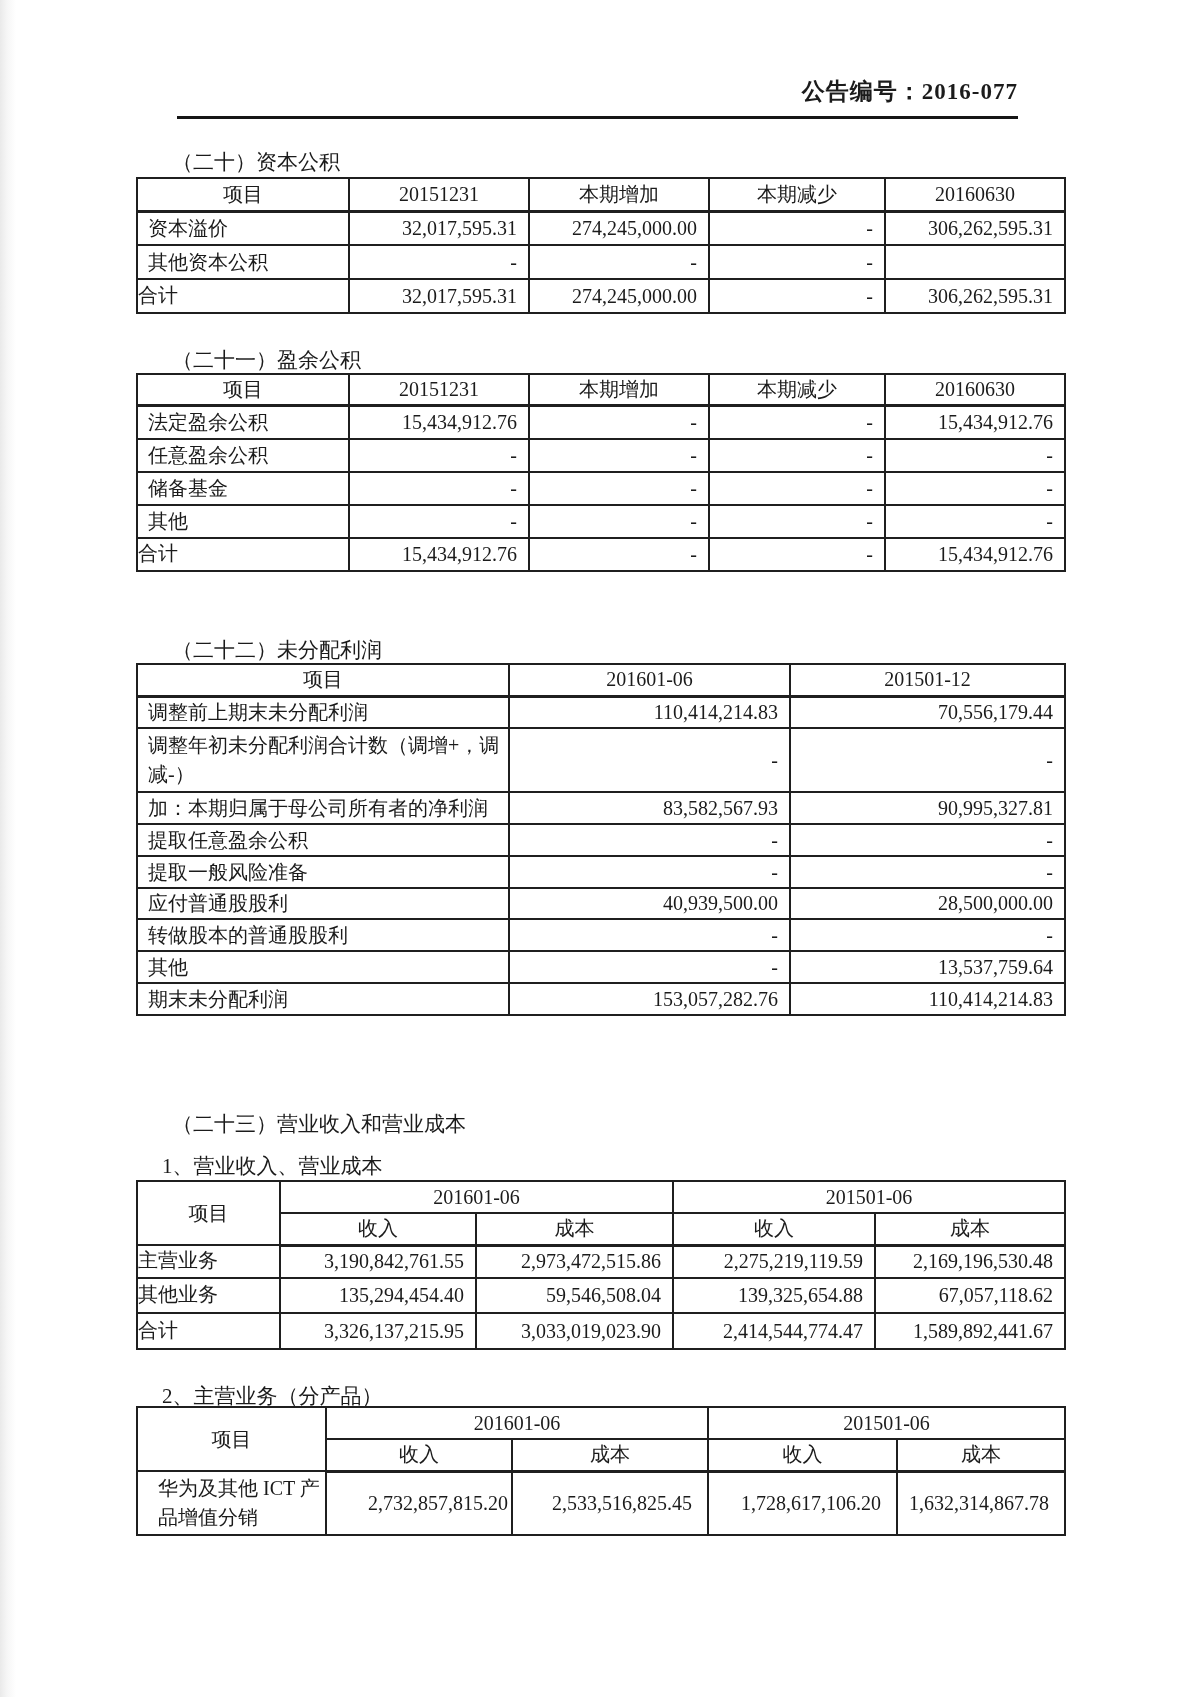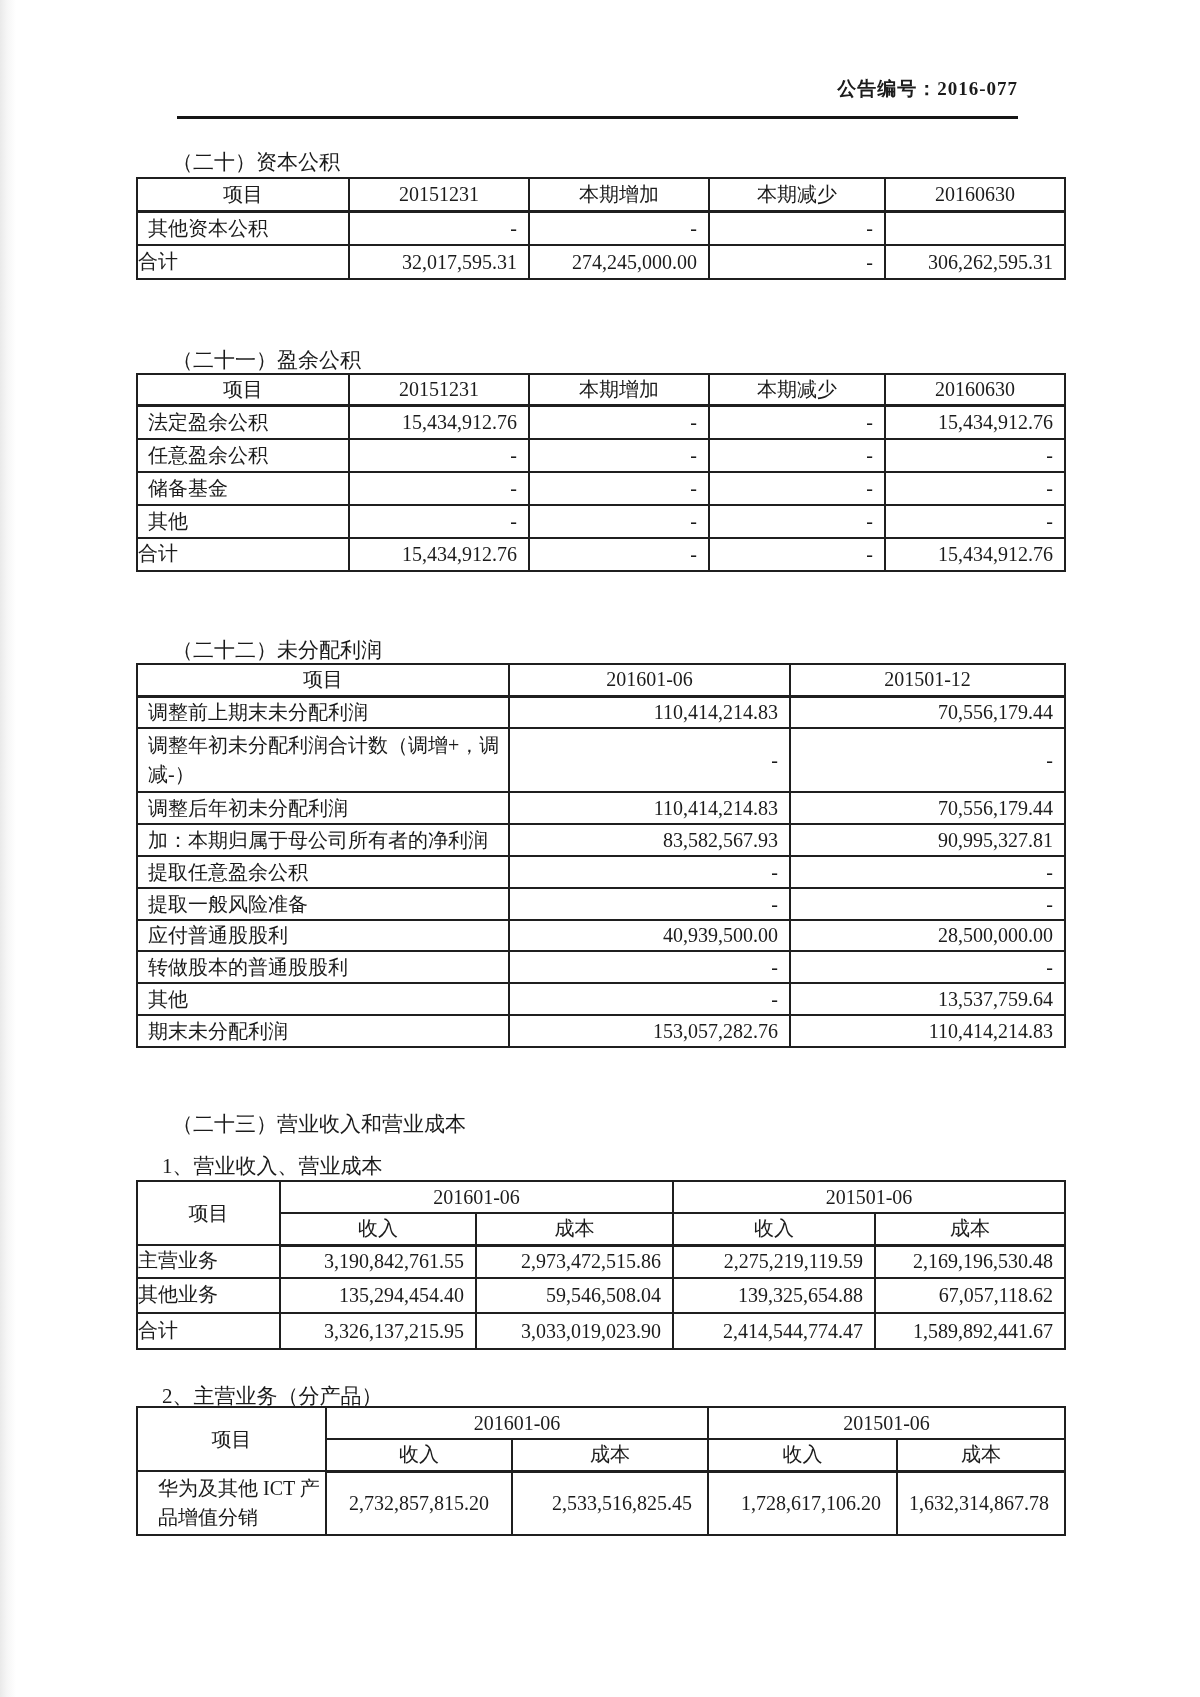--- a/index.html
+++ b/index.html
@@ -14,21 +14,21 @@
     overflow: hidden;
   }
   .abs { position: absolute; }
   .scan-edge {
     left: 0; top: 0; width: 16px; height: 1697px;
     background: linear-gradient(90deg, #d8d8d8 0%, #efefef 45%, #ffffff 100%);
     opacity: .55;
   }
   .doc-no {
     top: 76px; right: 182px;
-    font-size: 19px; font-weight: bold; letter-spacing: 1px;
+    font-size: 23px; font-weight: bold; letter-spacing: 1px;
     white-space: nowrap;
   }
   .rule {
     top: 116px; left: 177px; width: 841px; height: 3px;
     background: #151515;
   }
   .sec-title { font-size: 21px; white-space: nowrap; }
 
   table.tbl {
     position: absolute; left: 136px;
@@ -66,20 +66,27 @@
     </colgroup>
   <tbody>
       <tr class="hrow" style="height:33px">
     <th>项目</th>
     <th>20151231</th>
     <th>本期增加</th>
     <th>本期减少</th>
     <th>20160630</th>
   </tr>
   <tr style="height:34px">
+    <td class="al">资本溢价</td>
+    <td class="ar">32,017,595.31</td>
+    <td class="ar">274,245,000.00</td>
+    <td class="ar">-</td>
+    <td class="ar">306,262,595.31</td>
+  </tr>
+  <tr style="height:34px">
     <td class="al">其他资本公积</td>
     <td class="ar">-</td>
     <td class="ar">-</td>
     <td class="ar">-</td>
     <td class="ar"></td>
   </tr>
   <tr style="height:34px">
     <td class="ac">合计</td>
     <td class="ar">32,017,595.31</td>
     <td class="ar">274,245,000.00</td>
@@ -161,25 +168,20 @@
     <td class="al">调整前上期末未分配利润</td>
     <td class="ar">110,414,214.83</td>
     <td class="ar">70,556,179.44</td>
   </tr>
   <tr style="height:64px">
     <td class="al">调整年初未分配利润合计数（调增+，调减-）</td>
     <td class="ar">-</td>
     <td class="ar">-</td>
   </tr>
   <tr style="height:32px">
-    <td class="al">调整后年初未分配利润</td>
-    <td class="ar">110,414,214.83</td>
-    <td class="ar">70,556,179.44</td>
-  </tr>
-  <tr style="height:32px">
     <td class="al">加：本期归属于母公司所有者的净利润</td>
     <td class="ar">83,582,567.93</td>
     <td class="ar">90,995,327.81</td>
   </tr>
   <tr style="height:32px">
     <td class="al">提取任意盈余公积</td>
     <td class="ar">-</td>
     <td class="ar">-</td>
   </tr>
   <tr style="height:32px">
@@ -272,19 +274,19 @@
     <th colspan="2">201501-06</th>
   </tr>
   <tr class="hrow1" style="height:32px">
     <th>收入</th>
     <th>成本</th>
     <th>收入</th>
     <th>成本</th>
   </tr>
   <tr style="height:64px">
     <td class="al" style="padding-left:20px;">华为及其他 ICT 产品增值分销</td>
-    <td class="ar" style="padding-right:22px;">2,732,857,815.20</td>
+    <td class="ar" style="padding-right:3px;">2,732,857,815.20</td>
     <td class="ar" style="padding-right:15px;">2,533,516,825.45</td>
     <td class="ar" style="padding-right:15px;">1,728,617,106.20</td>
     <td class="ar" style="padding-right:15px;">1,632,314,867.78</td>
   </tr>
 </tbody>
   </table>
 
 </body></html>

